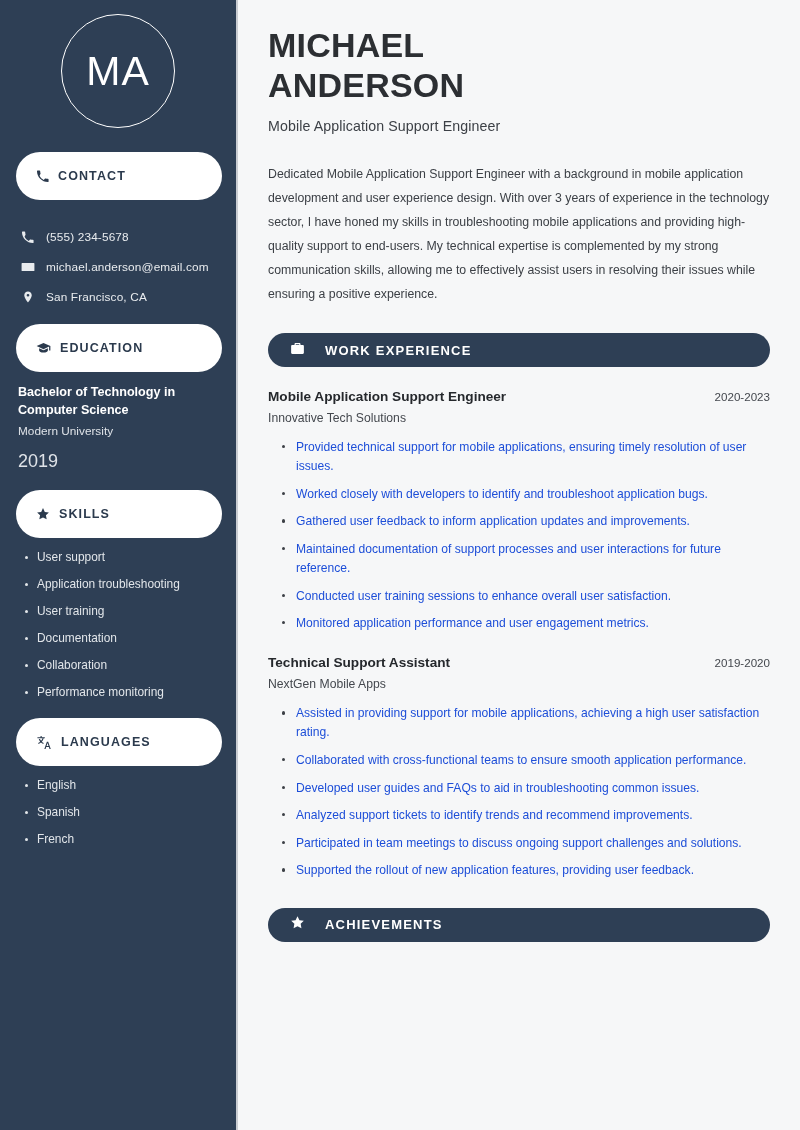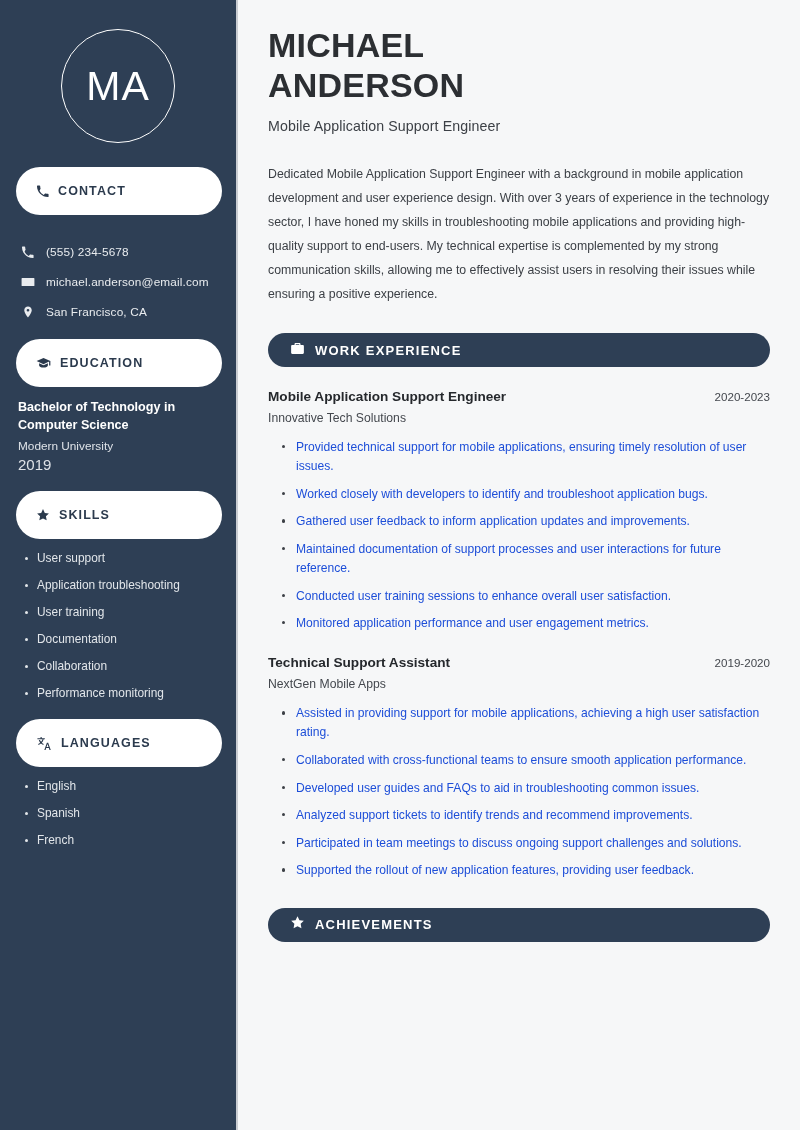--- a/index.html
+++ b/index.html
@@ -29,21 +29,21 @@
     min-width: 238px;
     background: #2e3f55;
     border-right: 2px solid #c9ccd1;
     padding: 0 16px;
     position: relative;
   }
 
   .monogram-wrap {
     display: flex;
     justify-content: center;
-    padding-top: 29px;
+    padding-top: 14px;
   }
   .monogram {
     width: 114px;
     height: 114px;
     border-radius: 50%;
     border: 1.6px solid #ffffff;
     display: flex;
     align-items: center;
     justify-content: center;
   }
@@ -105,22 +105,22 @@
     line-height: 1.42;
     max-width: 190px;
   }
   .edu-school {
     color: #dfe3e8;
     font-size: 11.8px;
     margin-top: 4px;
   }
   .edu-year {
     color: #dfe3e8;
-    font-size: 15px;
-    margin-top: 3px;
+    font-size: 18px;
+    margin-top: 13px;
   }
 
   .sb-list { margin-top: 12px; padding-left: 8px; list-style: none; }
   .sb-list li {
     color: #e2e6ea;
     font-size: 11.9px;
     line-height: 1.3;
     margin-bottom: 11.5px;
     position: relative;
     padding-left: 13px;
@@ -166,21 +166,21 @@
     max-width: 505px;
   }
 
   
   .band {
     background: #2e3f55;
     border-radius: 999px;
     height: 34px;
     display: flex;
     align-items: center;
-    gap: 10px;
+    gap: 20px;
     padding: 0 22px;
     margin-top: 27px;
   }
   .band .band-label {
     color: #ffffff;
     font-size: 13px;
     font-weight: bold;
     letter-spacing: 1.2px;
   }
 

